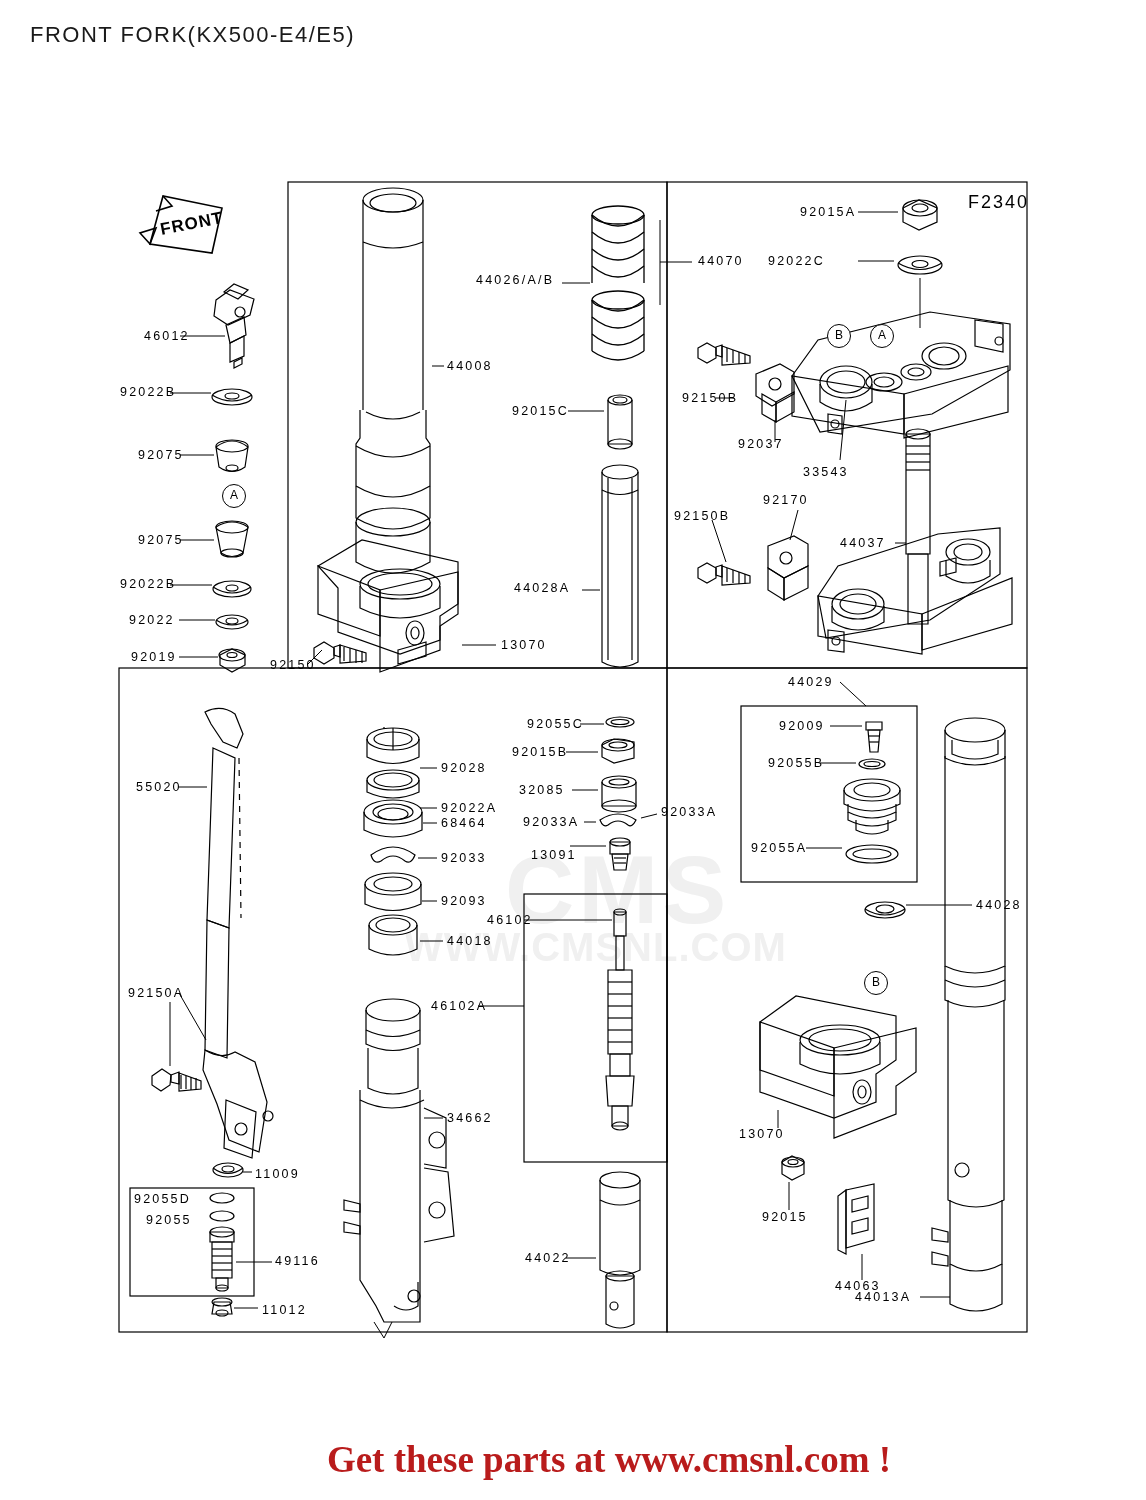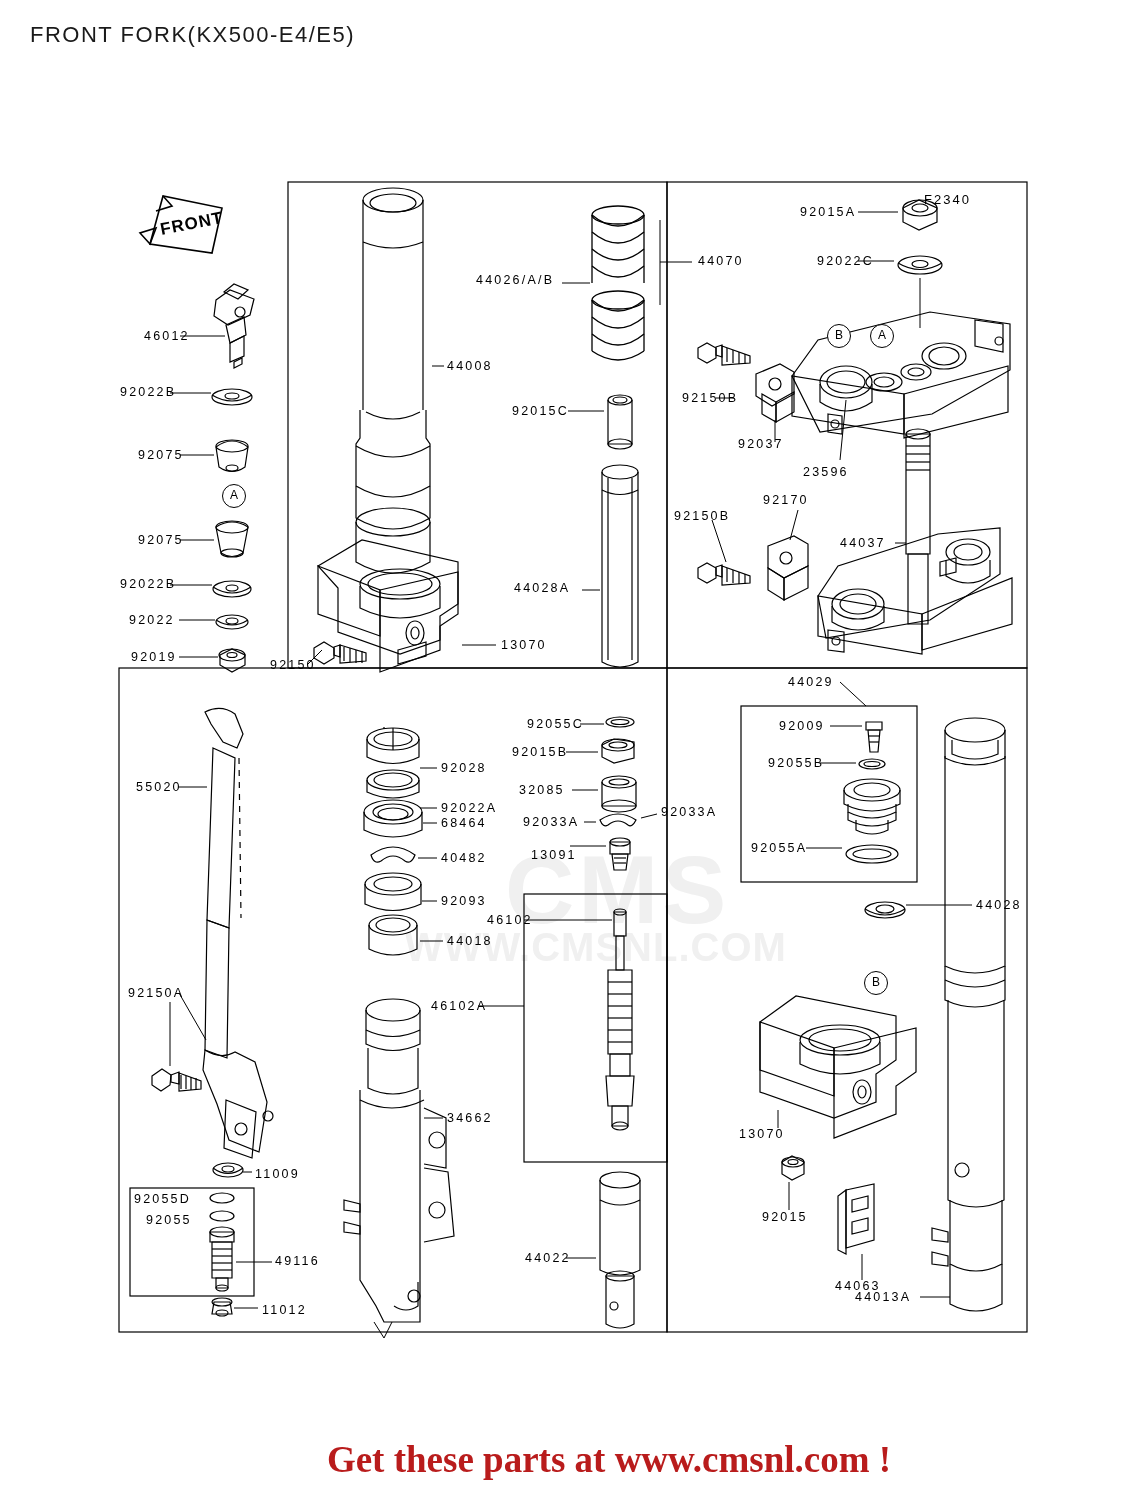--- a/index.html
+++ b/index.html
@@ -24,23 +24,23 @@
     position: absolute;
     left: 30px;
     top: 22px;
     font-size: 22px;
     letter-spacing: 1.5px;
     color: #1a1a1a;
     white-space: nowrap;
   }
   #figcode {
     position: absolute;
-    left: 924px;
+    left: 968px;
     top: 174px;
-    font-size: 13px;
+    font-size: 18px;
     letter-spacing: 2px;
     margin-top: 18px;
   }
   #footer {
     position: absolute;
     left: 0;
     top: 1438px;
     width: 1146px;
     text-align: center;
     font-family: "Liberation Serif", serif;
@@ -595,31 +595,31 @@
         <path d="M846 1190 l-8 6 l0 54 l8 4 Z"></path>
         <path d="M852 1200 l16 -4 l0 12 l-16 4 Z"></path>
         <path d="M852 1222 l16 -4 l0 12 l-16 4 Z"></path>
       </g>
       <line x1="862" y1="1254" x2="862" y2="1280" stroke-width="1"></line>
 
     </g>
   </svg>
 
   <div class="label" style="left:800px;top:205px;">92015A</div>
-  <div class="label" style="left:817px;top:254px;text-align:right;">92022C</div>
+  <div class="label" style="left:768px;top:254px;text-align:right;">92022C</div>
   <div class="label" style="left:698px;top:254px;">44070</div>
   <div class="label" style="left:476px;top:273px;">44026/A/B</div>
   <div class="label" style="left:144px;top:329px;">46012</div>
   <div class="label" style="left:447px;top:359px;">44008</div>
   <div class="label" style="left:120px;top:385px;">92022B</div>
   <div class="label" style="left:682px;top:391px;">92150B</div>
   <div class="label" style="left:512px;top:404px;">92015C</div>
   <div class="label" style="left:738px;top:437px;">92037</div>
   <div class="label" style="left:138px;top:448px;">92075</div>
-  <div class="label" style="left:803px;top:465px;">23596</div>
+  <div class="label" style="left:803px;top:465px;">33543</div>
   <div class="label" style="left:763px;top:493px;">92170</div>
   <div class="label" style="left:674px;top:509px;">92150B</div>
   <div class="label" style="left:138px;top:533px;">92075</div>
   <div class="label" style="left:840px;top:536px;">44037</div>
   <div class="label" style="left:120px;top:577px;">92022B</div>
   <div class="label" style="left:514px;top:581px;">44028A</div>
   <div class="label" style="left:129px;top:613px;">92022</div>
   <div class="label" style="left:501px;top:638px;">13070</div>
   <div class="label" style="left:131px;top:650px;">92019</div>
   <div class="label" style="left:270px;top:658px;">92150</div>
@@ -630,21 +630,21 @@
   <div class="label" style="left:512px;top:745px;">92015B</div>
   <div class="label" style="left:768px;top:756px;">92055B</div>
   <div class="label" style="left:136px;top:780px;">55020</div>
   <div class="label" style="left:441px;top:801px;">92022A</div>
   <div class="label" style="left:519px;top:783px;">32085</div>
   <div class="label" style="left:523px;top:815px;">92033A</div>
   <div class="label" style="left:661px;top:805px;">92033A</div>
   <div class="label" style="left:441px;top:816px;">68464</div>
   <div class="label" style="left:531px;top:839px;margin-top:9px;">13091</div>
   <div class="label" style="left:751px;top:841px;">92055A</div>
-  <div class="label" style="left:441px;top:851px;">40482</div>
+  <div class="label" style="left:441px;top:851px;">92033</div>
   <div class="label" style="left:976px;top:898px;">44028</div>
   <div class="label" style="left:441px;top:894px;">92093</div>
   <div class="label" style="left:487px;top:913px;">46102</div>
   <div class="label" style="left:447px;top:934px;">44018</div>
   <div class="label" style="left:128px;top:986px;">92150A</div>
   <div class="label" style="left:431px;top:999px;">46102A</div>
   <div class="label" style="left:739px;top:1127px;">13070</div>
   <div class="label" style="left:447px;top:1111px;">34662</div>
   <div class="label" style="left:255px;top:1167px;">11009</div>
   <div class="label" style="left:134px;top:1192px;">92055D</div>

